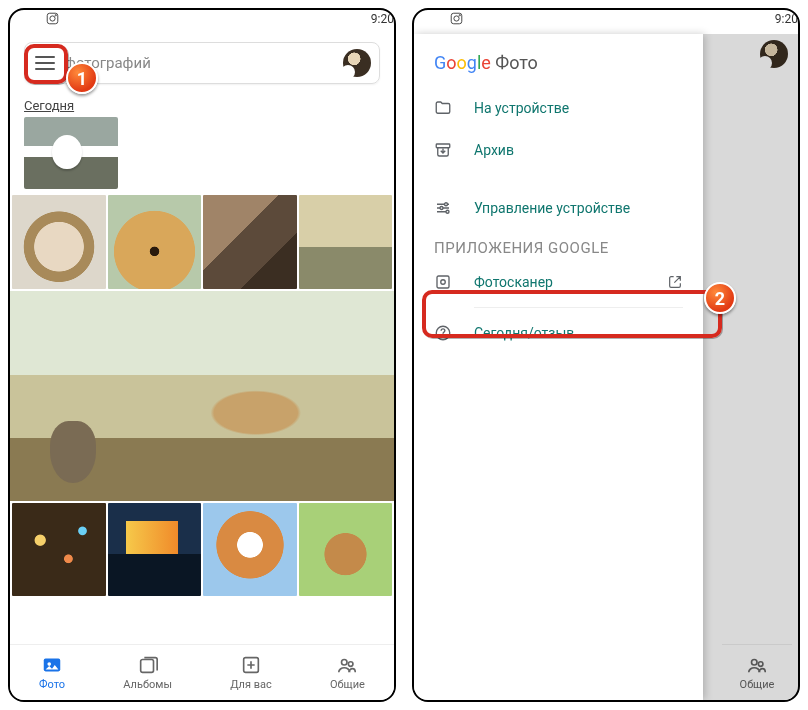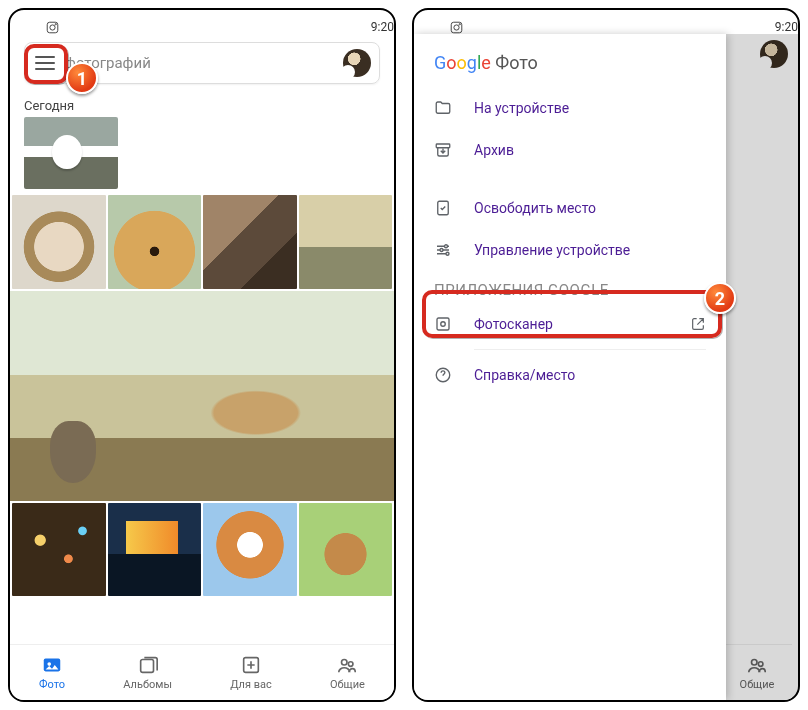--- a/index.html
+++ b/index.html
@@ -20,21 +20,21 @@
     background: #fff;
     position: relative;
     overflow: hidden;
     display: flex;
     flex-direction: column;
   }
   .status-bar {
     height: 24px;
     display: flex;
     justify-content: space-between;
-    align-items: flex-end;
+    align-items: flex-start;
     padding: 2px 0 0;
     font-size: 12px;
     color: #333;
     margin-left: 36px;
   }
   .camera-icon { width: 13px; height: 13px; }
   .camera-icon rect { stroke:#444; fill:none; stroke-width:1.2; }
   .camera-icon circle { stroke:#444; fill:none; stroke-width:1.2; }
   .search-bar {
     margin: 8px 14px;
@@ -69,20 +69,21 @@
     display: flex; align-items: center; justify-content: center;
   }
   .cloud-off {
     position: absolute; left: 0px; bottom: 0px;
     width: 10px; height: 10px;
   }
   .section-label {
     font-size: 13px;
     color: #444;
     padding: 6px 14px 4px;
+    text-decoration: underline;
   }
   .gallery { flex: 1; overflow: hidden; padding: 0 0 0 0; }
   .today-thumb {
     width: 94px; height: 72px;
     margin: 0 0 6px 14px;
     background: linear-gradient(180deg,#9aa7a0 0 40%,#fff 40% 55%,#6a6f60 55% 100%);
     border-radius: 2px;
     position: relative;
   }
   .today-thumb::after {
@@ -133,21 +134,21 @@
 
   
   .drawer-overlay {
     position: absolute;
     inset: 24px 0 0 0;
     background: rgba(0,0,0,.15);
   }
   .drawer {
     position: absolute;
     top: 24px; left: 0; bottom: 0;
-    width: 312px;
+    width: 289px;
     background: #fff;
     box-shadow: 2px 0 8px rgba(0,0,0,.2);
     padding: 18px 0 0;
     display: flex; flex-direction: column;
   }
   .drawer-header {
     padding: 0 20px 14px;
     font-size: 18px;
     font-weight: 400;
     color: #555;
@@ -157,21 +158,21 @@
   .google-logo span:nth-child(3){color:#FBBC05}
   .google-logo span:nth-child(4){color:#4285F4}
   .google-logo span:nth-child(5){color:#34A853}
   .google-logo span:nth-child(6){color:#EA4335}
   .drawer-item {
     display: flex; align-items: center;
     height: 42px;
     padding: 0 20px;
     gap: 22px;
     font-size: 14px;
-    color: #4c1d95;
+    color: #0f766e;
   }
   .drawer-icon { width: 18px; height: 18px; color:#5f6368; flex:none; }
   .drawer-sep { height: 16px; }
   .drawer-section-label {
     font-size: 15px;
     letter-spacing: .5px;
     color: #888;
     padding: 10px 20px 4px;
   }
   .ext-icon { margin-left: auto; width:16px; height:16px; color:#5f6368; }
@@ -331,27 +332,20 @@
     <div class="drawer-item">
       <svg class="drawer-icon" viewBox="0 0 24 24">
           <rect x="3" y="4" width="18" height="5" rx="1" fill="none" stroke="currentColor" stroke-width="1.8"></rect>
           <path d="M5 9v9a2 2 0 002 2h10a2 2 0 002-2V9M9 13l3 3 3-3M12 10v6" fill="none" stroke="currentColor" stroke-width="1.8"></path>
         </svg>
       <span>Архив</span>
     </div>
     <div class="drawer-sep"></div>
     <div class="drawer-item">
       <svg class="drawer-icon" viewBox="0 0 24 24">
-          <rect x="5" y="3" width="14" height="18" rx="2" fill="none" stroke="currentColor" stroke-width="1.8"></rect>
-          <path d="M9 12l2 2 4-4" fill="none" stroke="currentColor" stroke-width="1.8"></path>
-        </svg>
-      <span>Освободить место</span>
-    </div>
-    <div class="drawer-item">
-      <svg class="drawer-icon" viewBox="0 0 24 24">
           <path d="M4 7h10M18 7h2M4 12h4M12 12h8M4 17h12M20 17h0" stroke="currentColor" stroke-width="1.8"></path>
           <circle cx="16" cy="7" r="2" fill="none" stroke="currentColor" stroke-width="1.8"></circle>
           <circle cx="10" cy="12" r="2" fill="none" stroke="currentColor" stroke-width="1.8"></circle>
           <circle cx="18" cy="17" r="2" fill="none" stroke="currentColor" stroke-width="1.8"></circle>
         </svg>
       <span>Управление устройстве</span>
     </div>
 
     <div class="drawer-section-label">ПРИЛОЖЕНИЯ GOOGLE</div>
     <div class="drawer-item">
@@ -363,21 +357,21 @@
       <svg class="ext-icon" viewBox="0 0 24 24">
           <path d="M14 4h6v6M20 4l-9 9M10 4H6a2 2 0 00-2 2v12a2 2 0 002 2h12a2 2 0 002-2v-4" fill="none" stroke="currentColor" stroke-width="1.8"></path>
         </svg>
     </div>
     <div class="drawer-divider"></div>
     <div class="drawer-item">
       <svg class="drawer-icon" viewBox="0 0 24 24">
           <circle cx="12" cy="12" r="9" fill="none" stroke="currentColor" stroke-width="1.8"></circle>
           <path d="M9.5 9a2.5 2.5 0 115 0c0 1.5-2.5 2-2.5 4M12 17h.01" fill="none" stroke="currentColor" stroke-width="1.8"></path>
         </svg>
-      <span>Справка/место</span>
+      <span>Сегодня/отзыв</span>
     </div>
   </div>
 
   <div class="anno-box" style="left:8px; top:280px; width:300px; height:48px;"></div>
   <div class="anno-badge" style="left:290px; top:272px;">
       <span>2</span>
     </div>
 </div>
 
 </body></html>

